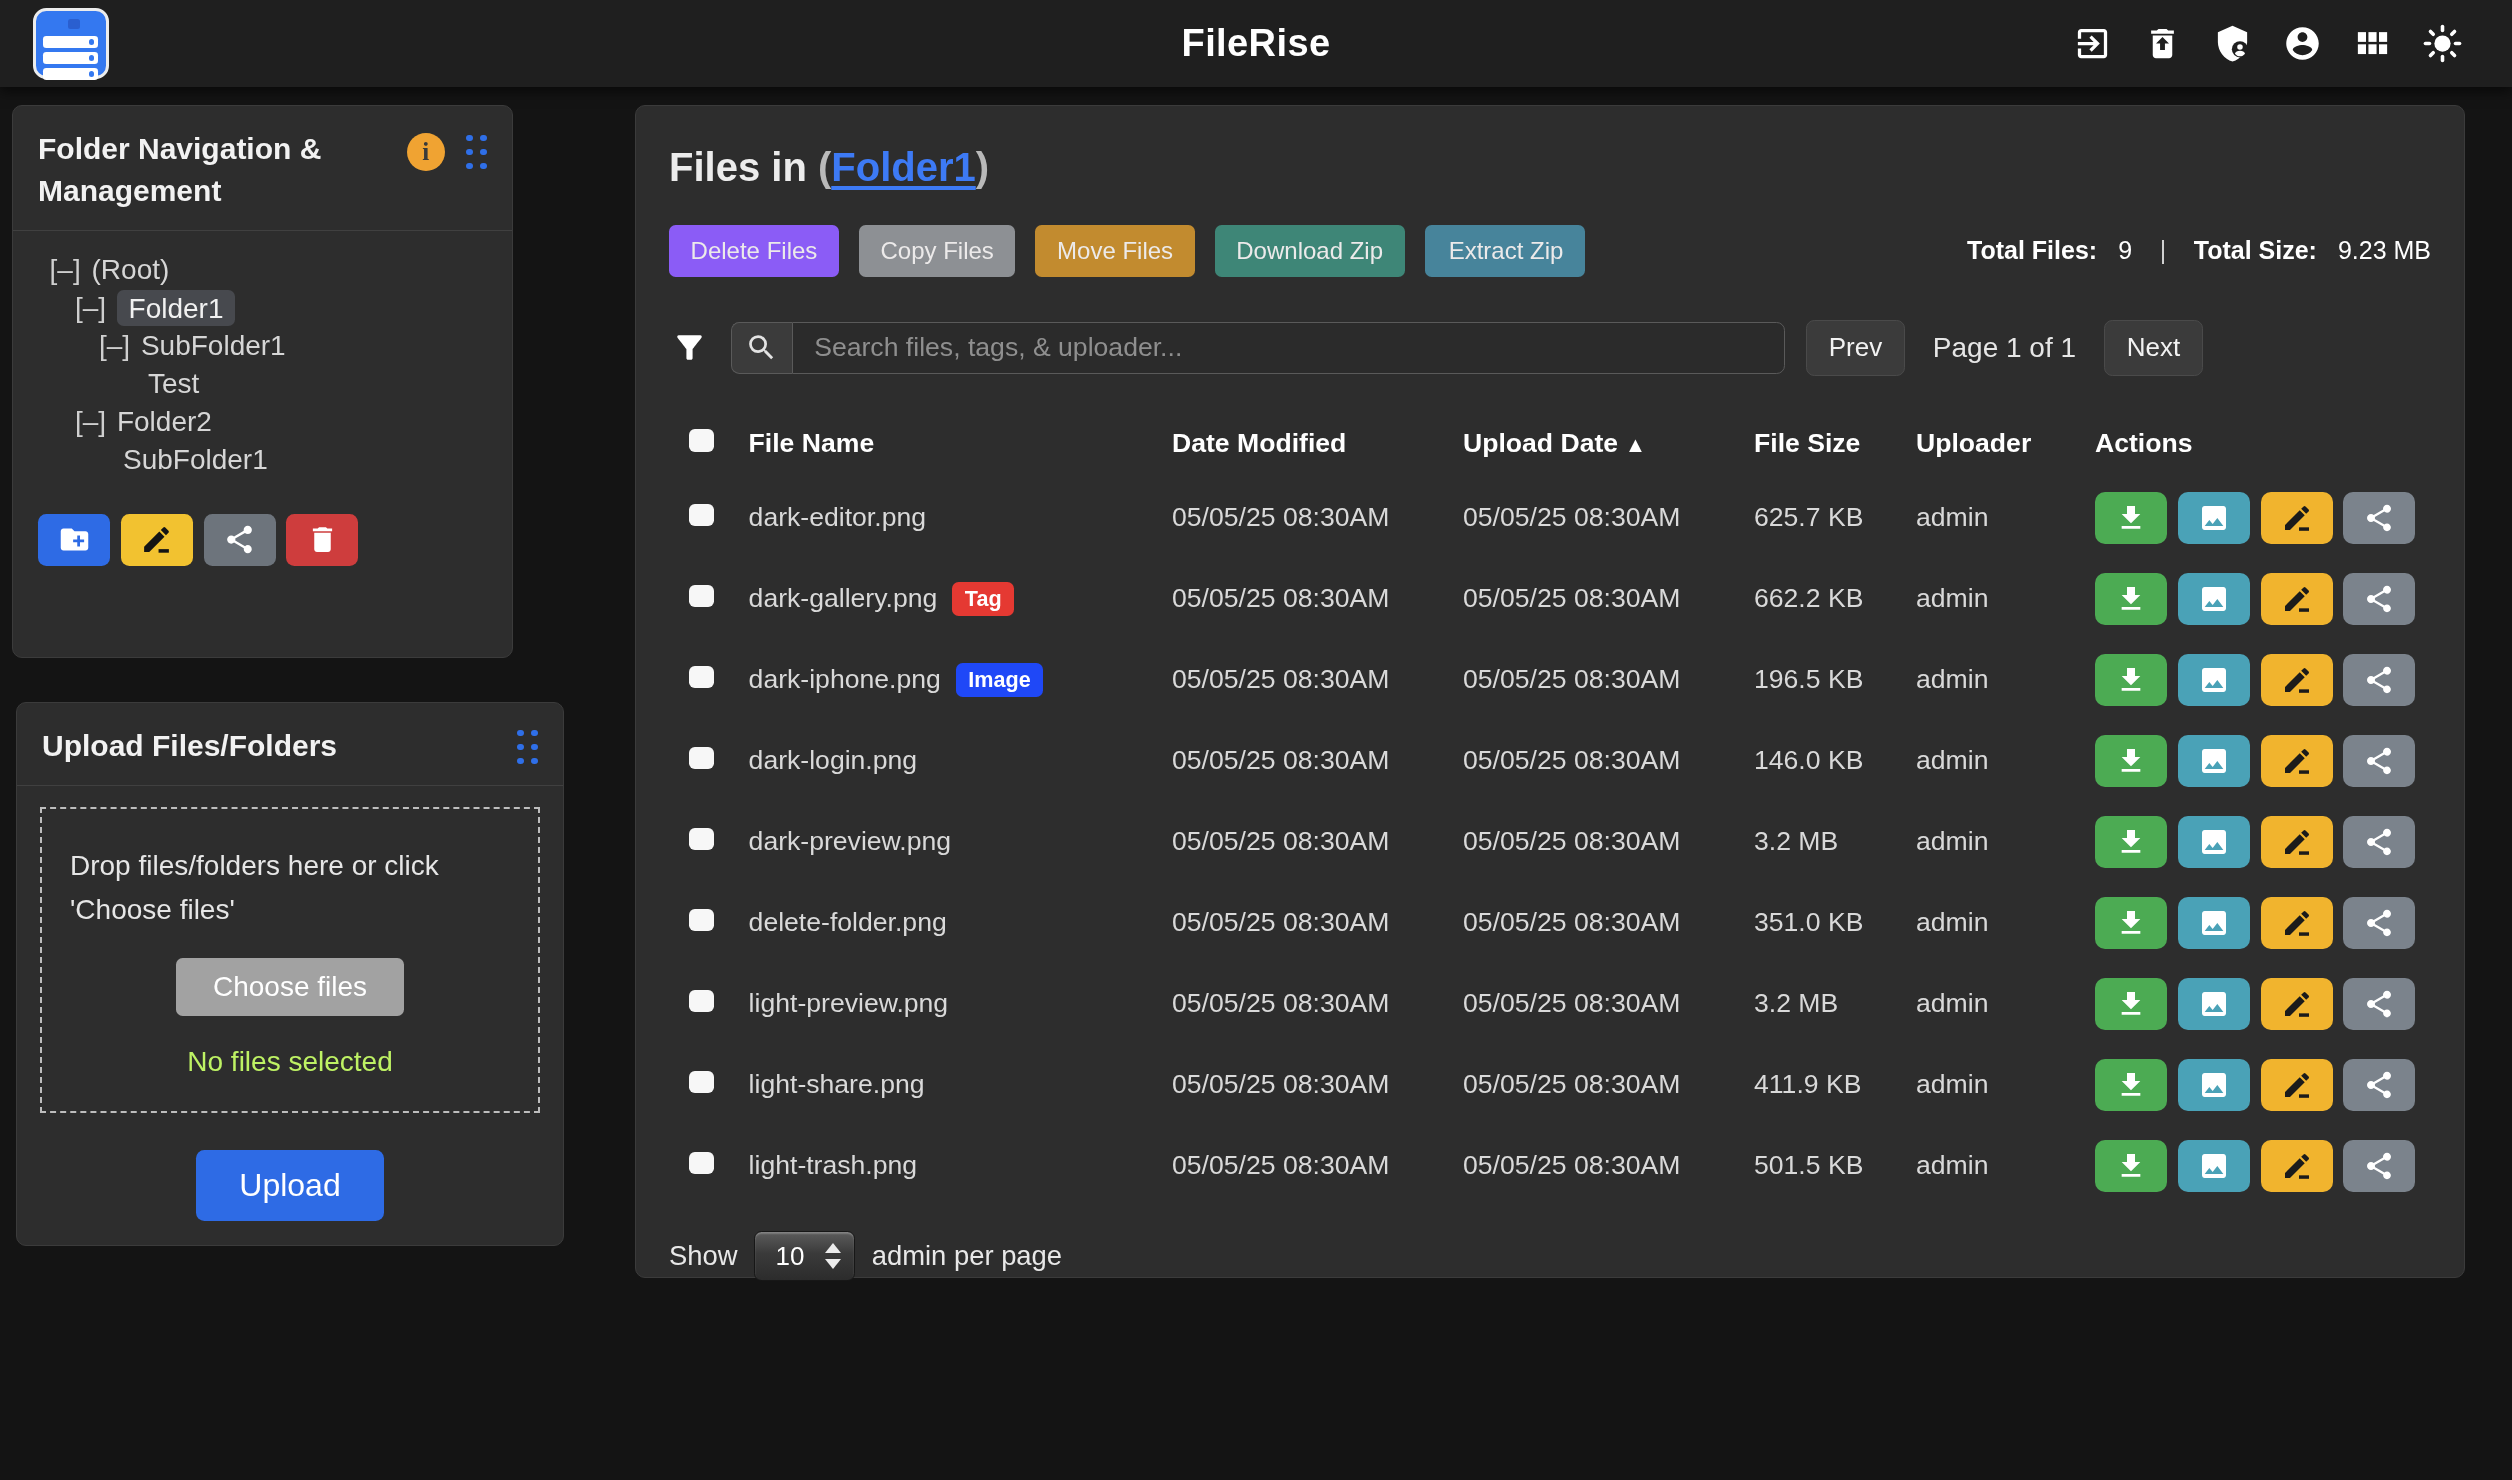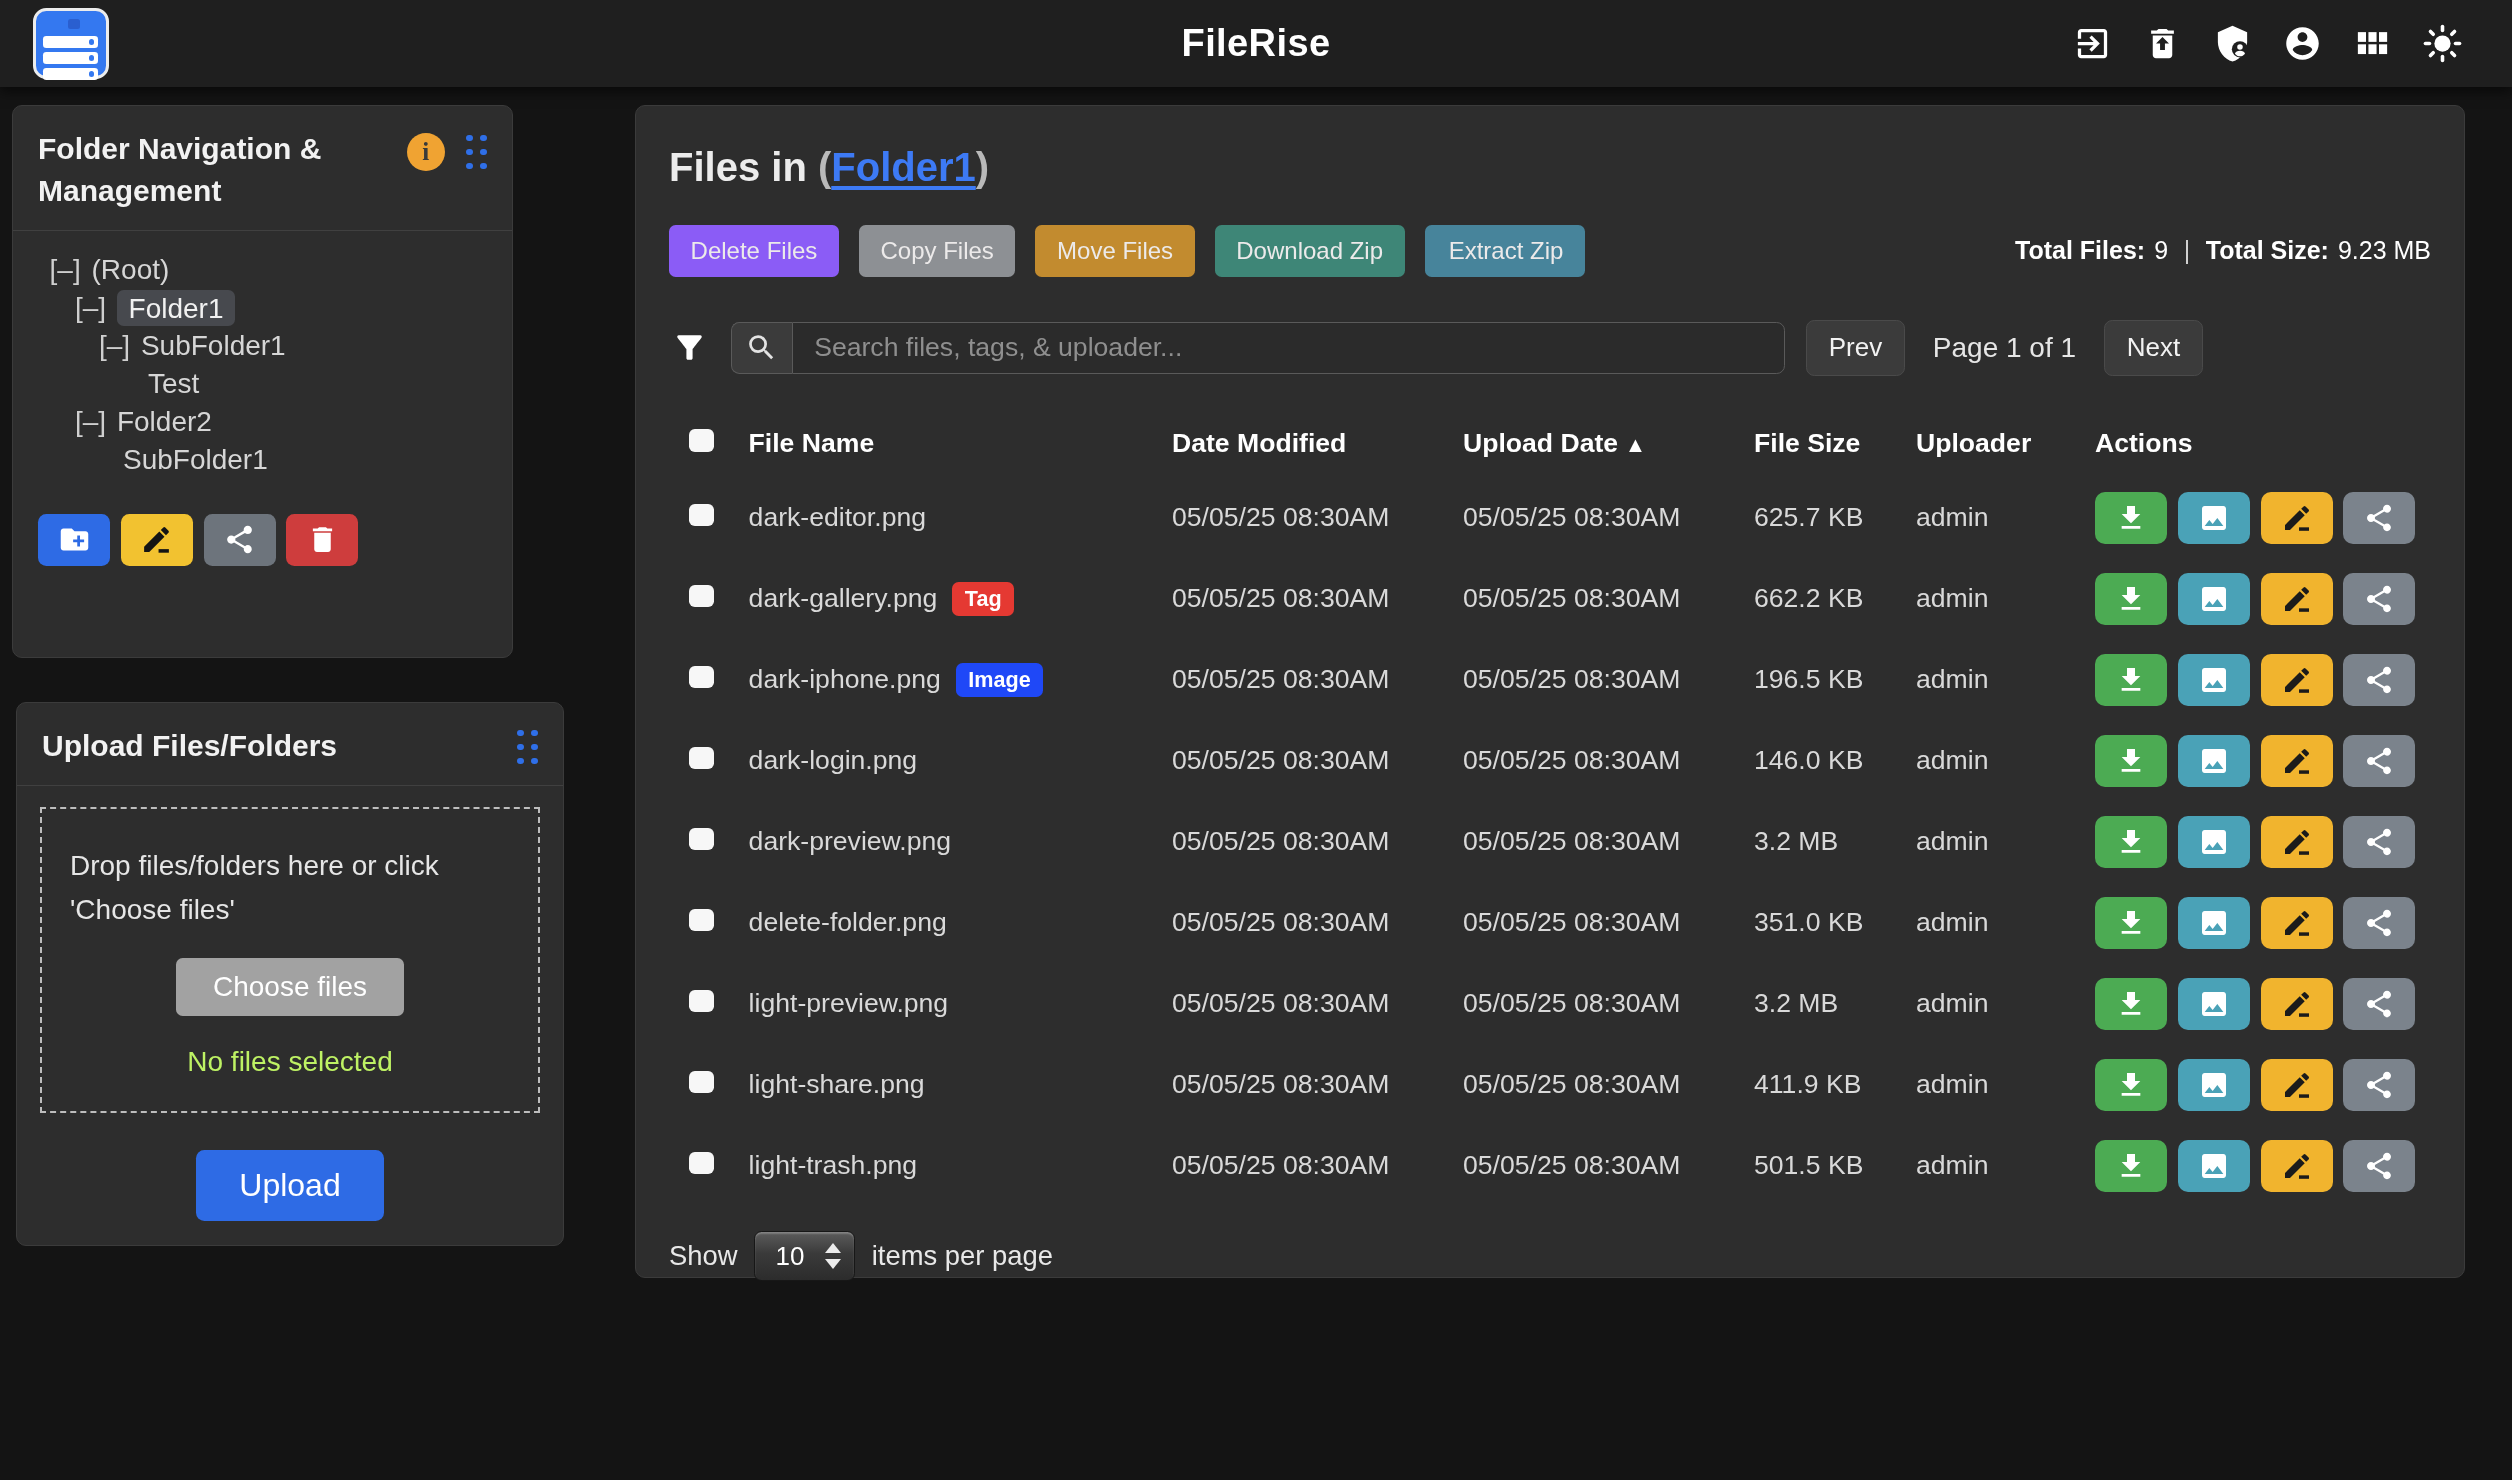--- a/index.html
+++ b/index.html
@@ -71,21 +71,21 @@
     display:block; margin:37px auto 0; background:#2e6be5; color:#ffffff; border:none;
     border-radius:8.3px; font-size:32px; font-weight:500; padding:16.6px 43px; cursor:pointer;
   }
   
   #mainCard { left:635px; top:18.3px; width:1830px; height:1173px; padding:30px 33px; }
   .main-heading { font-size:40px; font-weight:700; color:#ececec; margin:8.3px 0 35px; }
   .main-heading .paren { color:#b9b9b9; }
   .main-heading a { color:#3d7af5; text-decoration:underline; text-underline-offset:5px; cursor:pointer; }
   .actions-row { display:flex; align-items:center; gap:20px; margin-bottom:43px; }
   .act-btn { height:52px; padding:0 21.6px; border:none; border-radius:6.6px; font-size:24px; color:#eceaea; cursor:pointer; }
-  .totals { margin-left:auto; font-size:25px; color:#ffffff; display:flex; gap:9px; align-items:center; }
+  .totals { margin-left:auto; font-size:25px; color:#ffffff; display:flex; gap:21px; align-items:center; }
   .totals b { font-weight:700; }
   .totals .sep { margin:0 6.6px; color:#d0d0d0; }
   
   .search-row { display:flex; align-items:center; margin-bottom:40px; }
   .funnel { width:40px; height:40px; margin-right:21.6px; display:flex; align-items:center; justify-content:center; background:none; border:none; cursor:pointer; }
   .funnel svg { width:37px; height:37px; fill:#ffffff; }
   .search-group { display:flex; height:52px; }
   .search-iconbox {
     width:61px; background:#3b3b3b; border:1.7px solid #5a5a5a; border-right:none;
     border-radius:8.3px 0 0 8.3px; display:flex; align-items:center; justify-content:center; cursor:pointer;
@@ -616,18 +616,18 @@
 
     <div class="table-footer">
       <span>Show</span>
       <div class="ipp-select">
         <span class="val">10</span>
         <span class="spin">
             <span class="up"></span>
             <span class="dn"></span>
           </span>
       </div>
-      <span>items per page</span>
+      <span>admin per page</span>
     </div>
   </section>
 
 </div>
 
 
 </body></html>

